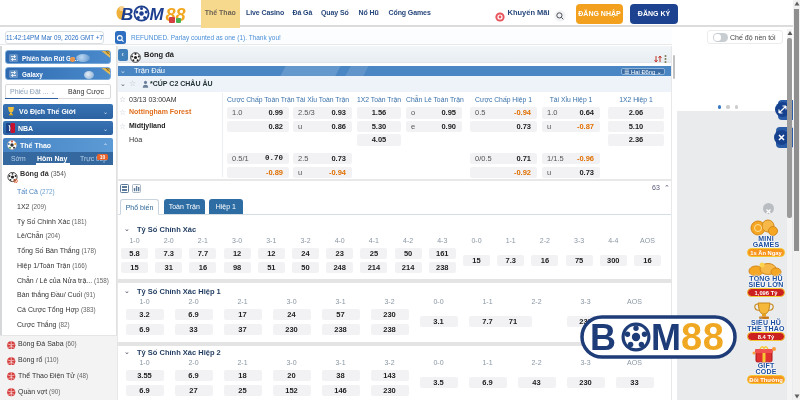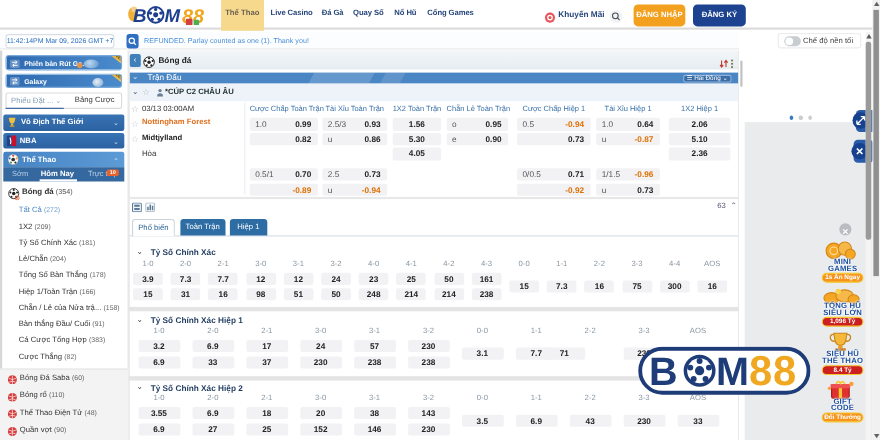--- a/index.html
+++ b/index.html
@@ -305,21 +305,21 @@
         </div>
 <div class="cell" style="left:424px;top:74.5px;width:58px;">
           <span class="hc">u</span>
           <span class="oc" style="color:#e07000;">-0.87</span>
         </div>
 <div class="cell" style="left:490px;top:74.5px;width:56px;text-align:center;color:#222;">5.10</div>
 <div class="cell" style="left:239px;top:88px;width:44px;text-align:center;color:#222;">4.05</div>
 <div class="cell" style="left:490px;top:88px;width:56px;text-align:center;color:#222;">2.36</div>
 <div class="cell" style="left:109px;top:106.5px;width:62px;">
           <span class="hc">0.5/1</span>
-          <span class="oc" style="color:#222;">0.70</span>
+          <span class="oc" style="color:#222;font-family:Liberation Mono, monospace;">0.70</span>
         </div>
 <div class="cell" style="left:175px;top:106.5px;width:59px;">
           <span class="hc">2.5</span>
           <span class="oc" style="color:#222;">0.73</span>
         </div>
 <div class="cell" style="left:352px;top:106.5px;width:67px;">
           <span class="hc">0/0.5</span>
           <span class="oc" style="color:#222;">0.71</span>
         </div>
 <div class="cell" style="left:424px;top:106.5px;width:58px;">
@@ -378,21 +378,21 @@
 <div class="abs lab" style="left:204.6px;top:55.5px;width:34.2px;">4-0</div>
 <div class="abs lab" style="left:238.8px;top:55.5px;width:34.2px;">4-1</div>
 <div class="abs lab" style="left:273.0px;top:55.5px;width:34.2px;">4-2</div>
 <div class="abs lab" style="left:307.2px;top:55.5px;width:34.2px;">4-3</div>
 <div class="abs lab" style="left:341.4px;top:55.5px;width:34.2px;">0-0</div>
 <div class="abs lab" style="left:375.6px;top:55.5px;width:34.2px;">1-1</div>
 <div class="abs lab" style="left:409.8px;top:55.5px;width:34.2px;">2-2</div>
 <div class="abs lab" style="left:444.0px;top:55.5px;width:34.2px;">3-3</div>
 <div class="abs lab" style="left:478.2px;top:55.5px;width:34.2px;">4-4</div>
 <div class="abs lab" style="left:512.4px;top:55.5px;width:34.2px;">AOS</div>
-<div class="scell" style="left:3.0px;top:66.5px;width:27px;">3.9</div>
+<div class="scell" style="left:3.0px;top:66.5px;width:27px;">5.8</div>
 <div class="scell" style="left:37.2px;top:66.5px;width:27px;">7.3</div>
 <div class="scell" style="left:71.4px;top:66.5px;width:27px;">7.7</div>
 <div class="scell" style="left:105.6px;top:66.5px;width:27px;">12</div>
 <div class="scell" style="left:139.8px;top:66.5px;width:27px;">12</div>
 <div class="scell" style="left:174.0px;top:66.5px;width:27px;">24</div>
 <div class="scell" style="left:208.2px;top:66.5px;width:27px;">23</div>
 <div class="scell" style="left:242.4px;top:66.5px;width:27px;">25</div>
 <div class="scell" style="left:276.6px;top:66.5px;width:27px;">50</div>
 <div class="scell" style="left:310.8px;top:66.5px;width:27px;">161</div>
 <div class="scell" style="left:3.0px;top:81px;width:27px;">15</div>

